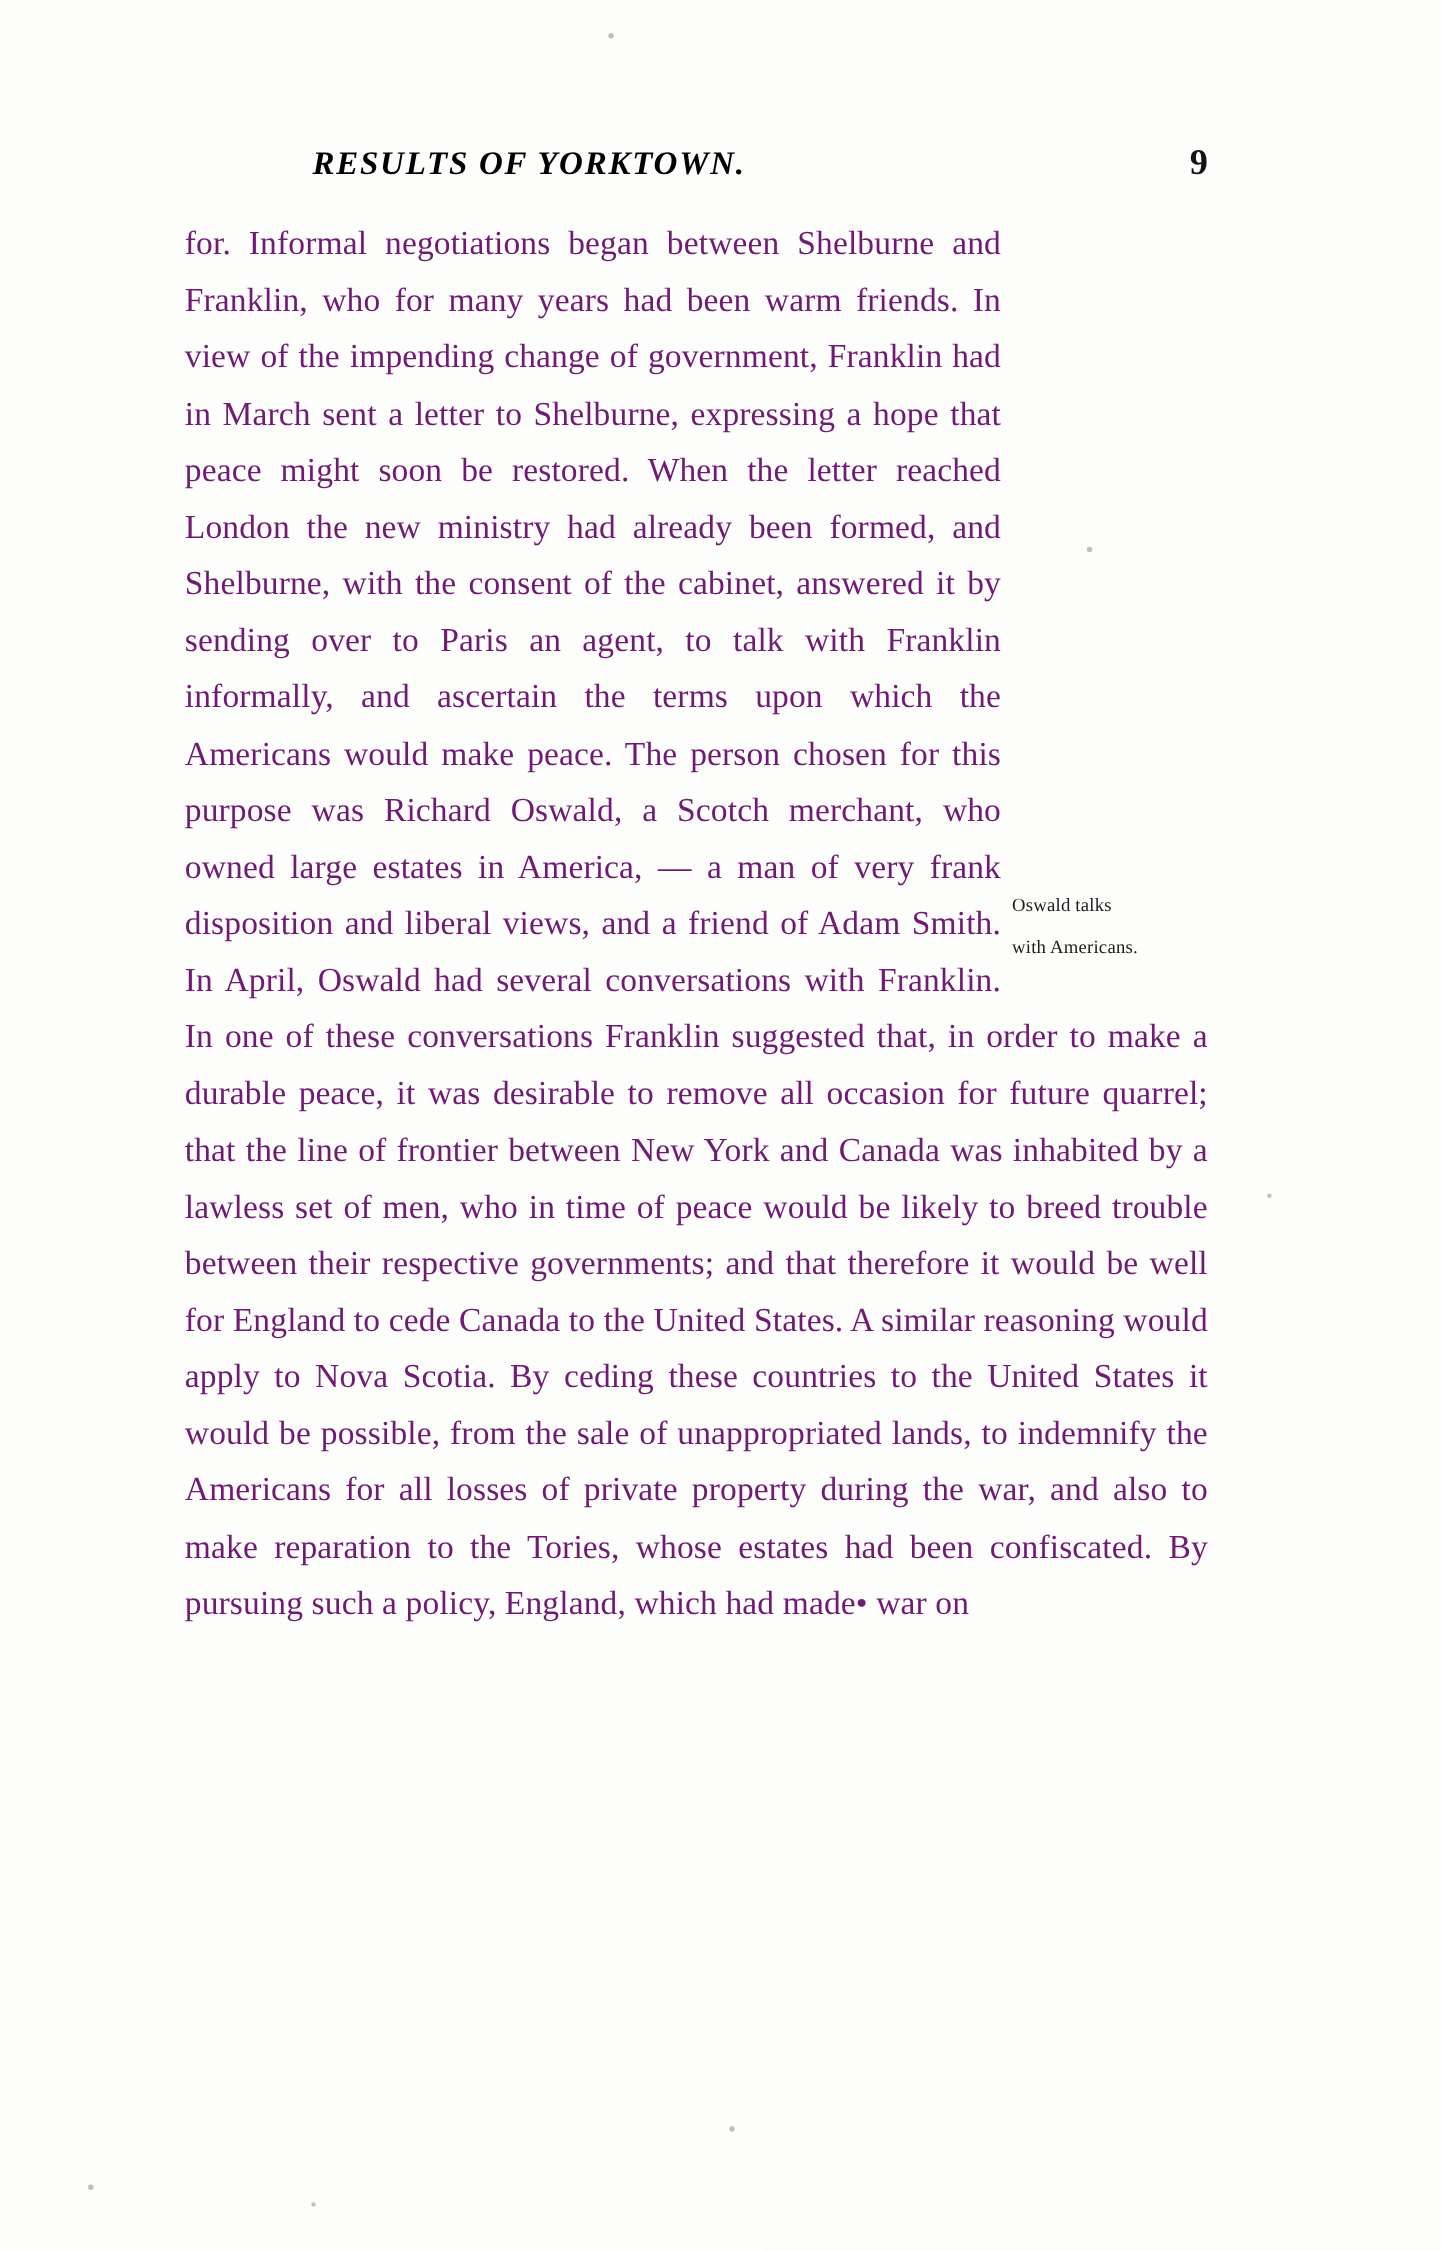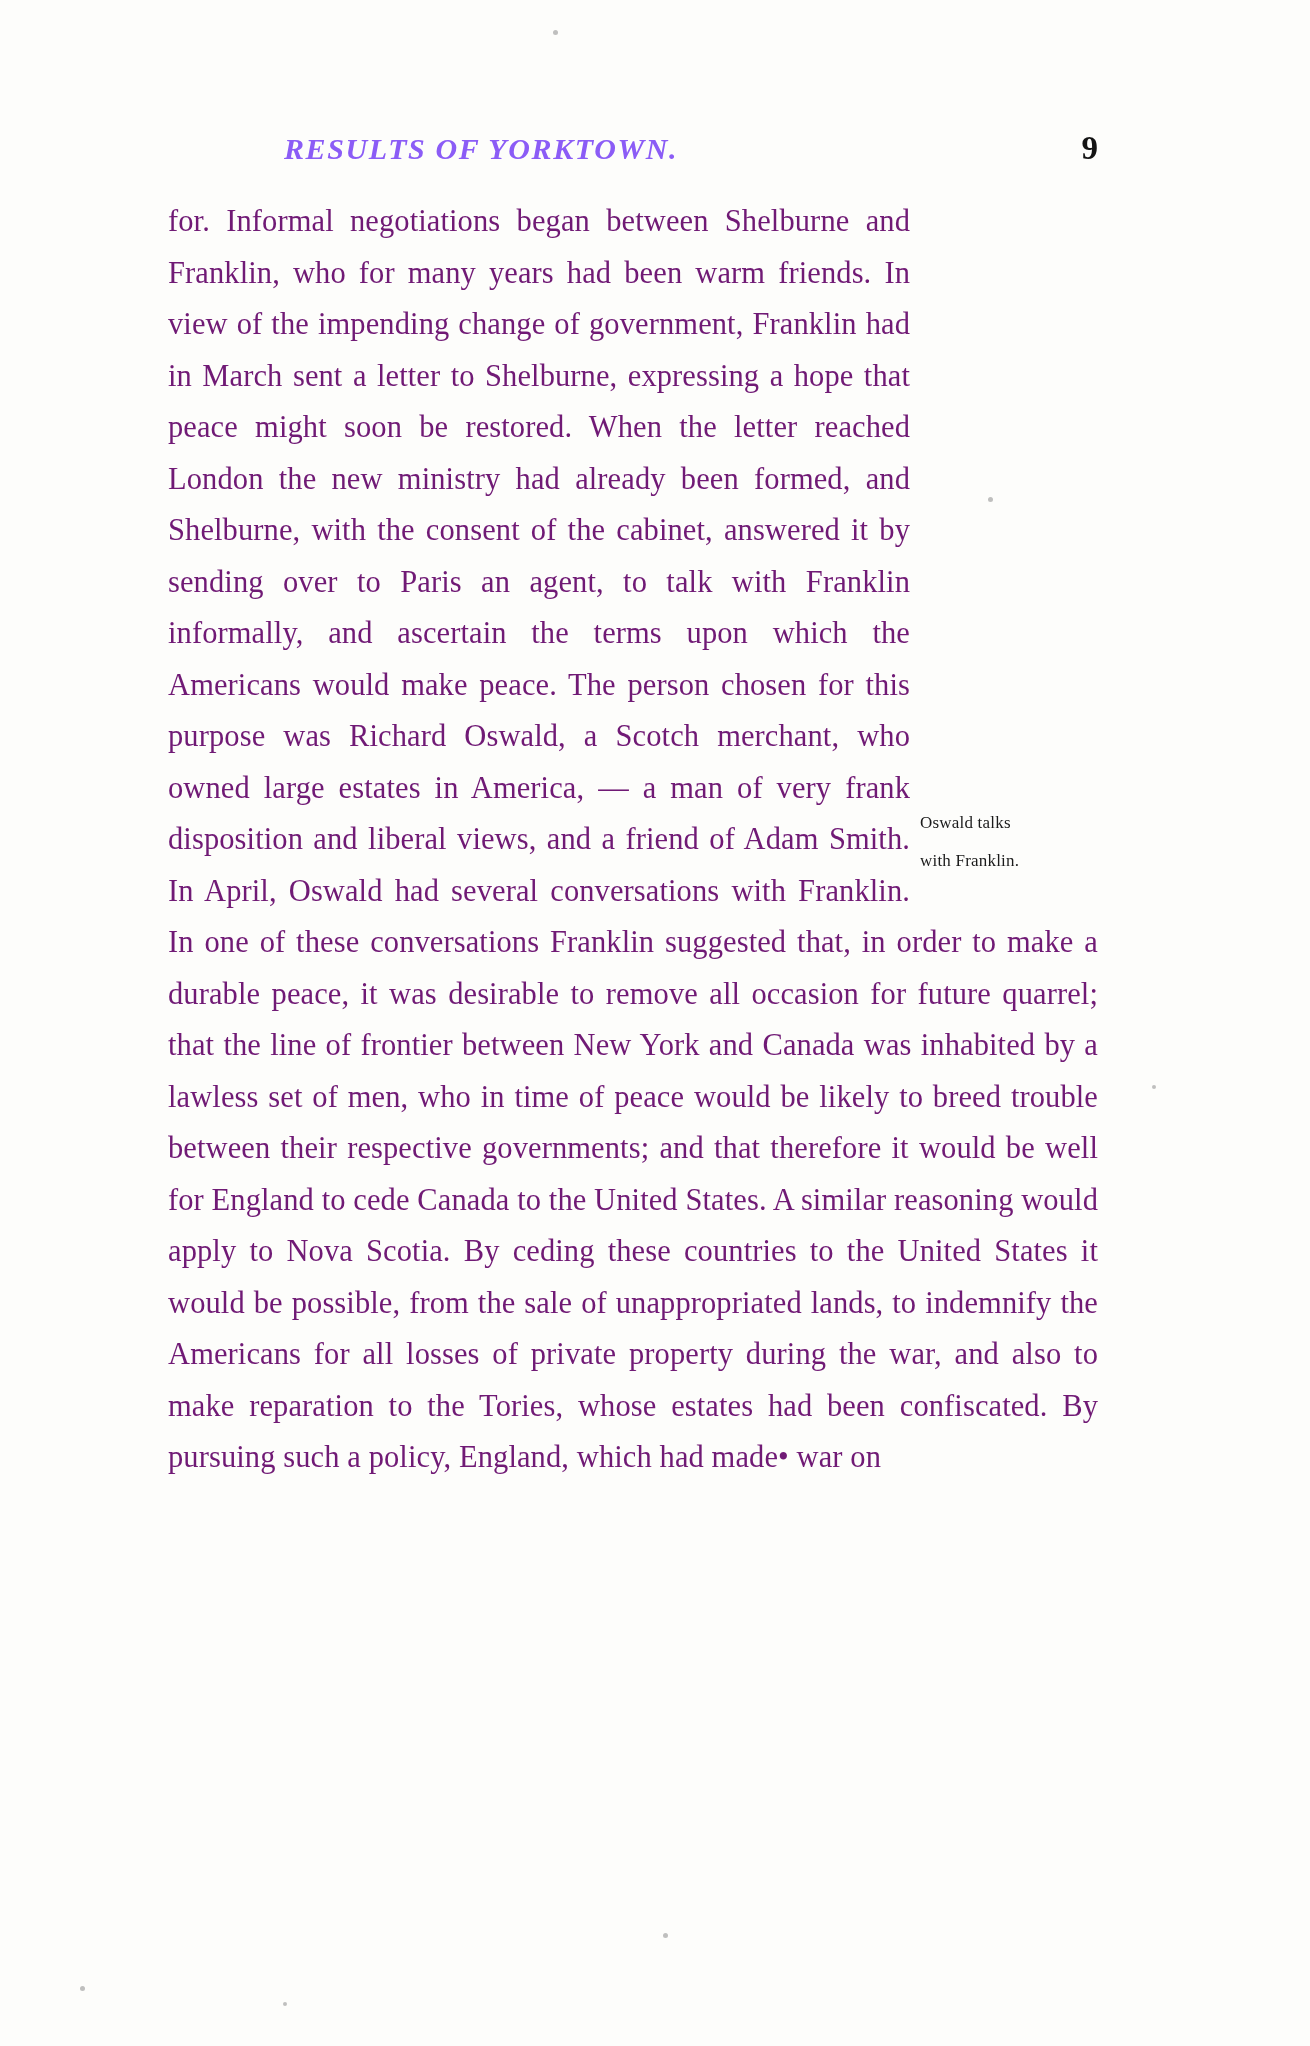--- a/index.html
+++ b/index.html
@@ -31,21 +31,21 @@
     display: flex;
     align-items: baseline;
     justify-content: space-between;
   }
   .running-head {
     font-family: "Liberation Serif", serif;
     font-style: italic;
     font-weight: bold;
     font-size: 30px;
     letter-spacing: 1.6px;
-    color: #8b5cf6;
+    color: #000000;
     margin-left: 116px;
   }
   .folio {
     font-family: "Liberation Serif", serif;
     font-weight: bold;
     font-size: 33px;
     color: #141414;
   }
   .body-block {
     position: absolute;
@@ -89,21 +89,21 @@
 <div class="page">
 
   <div class="header">
     <div class="running-head">RESULTS OF YORKTOWN.</div>
     <div class="folio">9</div>
   </div>
 
   <div class="body-block">
     <div class="sidenote">
       <span>Oswald talks</span>
-      <span>with Franklin.</span>
+      <span>with Americans.</span>
     </div>
     <p class="para">for.  Informal negotiations began between Shelburne and Franklin, who for many years had been warm friends.  In view of the impending change of government, Franklin had in March sent a letter to Shelburne, expressing a hope that peace might soon be restored.  When the letter reached London the new ministry had already been formed, and Shelburne, with the consent of the cabinet, answered it by sending over to Paris an agent, to talk with Franklin informally, and ascertain the terms upon which the Americans would make peace.  The person chosen for this purpose was Richard Oswald, a Scotch merchant, who owned large estates in America, — a man of very frank disposition and liberal views, and a friend of Adam Smith.  In April, Oswald had several conversations with Franklin.  In one of these conversations Franklin suggested that, in order to make a durable peace, it was desirable to remove all occasion for future quarrel; that the line of frontier between New York and Canada was inhabited by a lawless set of men, who in time of peace would be likely to breed trouble between their respective governments; and that therefore it would be well for England to cede Canada to the United States.  A similar reasoning would apply to Nova Scotia.  By ceding these countries to the United States it would be possible, from the sale of unappropriated lands, to indemnify the Americans for all losses of private property during the war, and also to make reparation to the Tories, whose estates had been confiscated.  By pursuing such a policy, England, which had made• war on</p>
   </div>
 
   <div class="speck" style="left:988px; top:497px; width:5px; height:5px;"></div>
   <div class="speck" style="left:1152px; top:1085px; width:4px; height:4px;"></div>
   <div class="speck" style="left:663px; top:1933px; width:5px; height:5px;"></div>
   <div class="speck" style="left:80px; top:1986px; width:5px; height:5px;"></div>
   <div class="speck" style="left:283px; top:2002px; width:4px; height:4px;"></div>
   <div class="speck" style="left:553px; top:30px; width:5px; height:5px;"></div>

